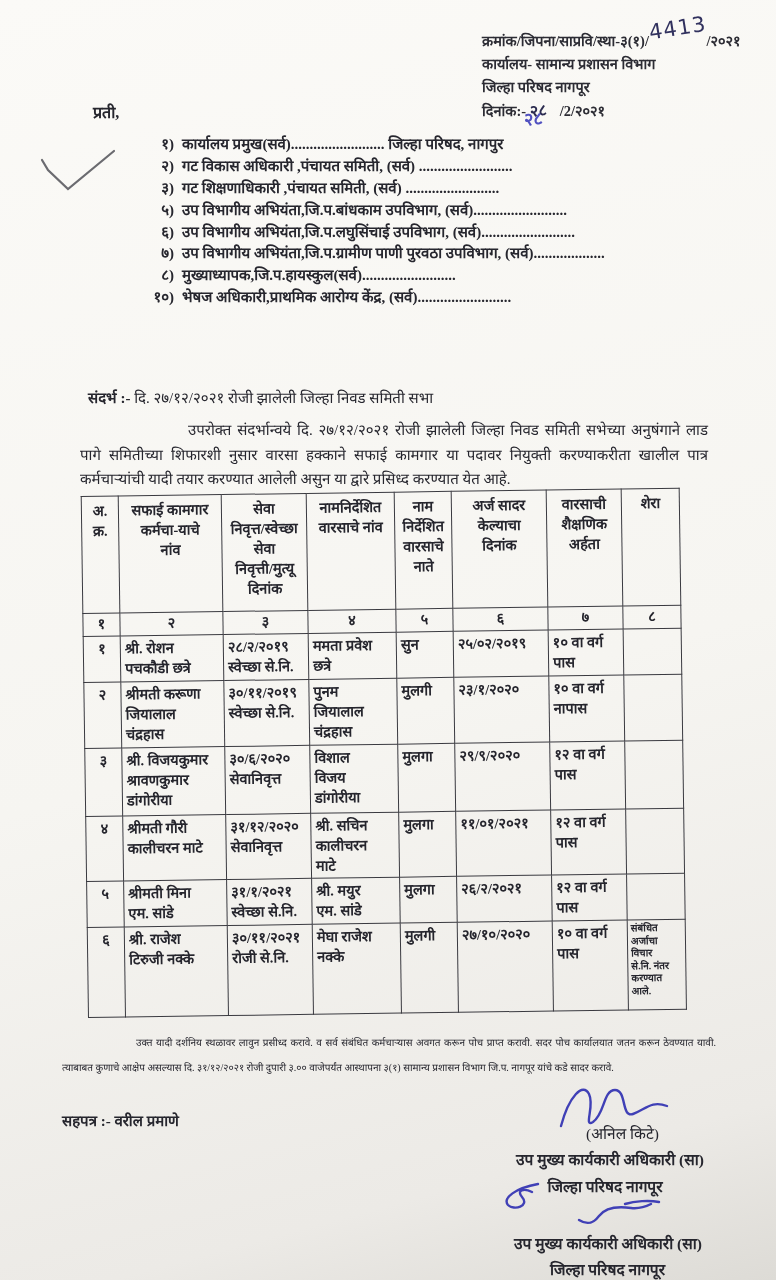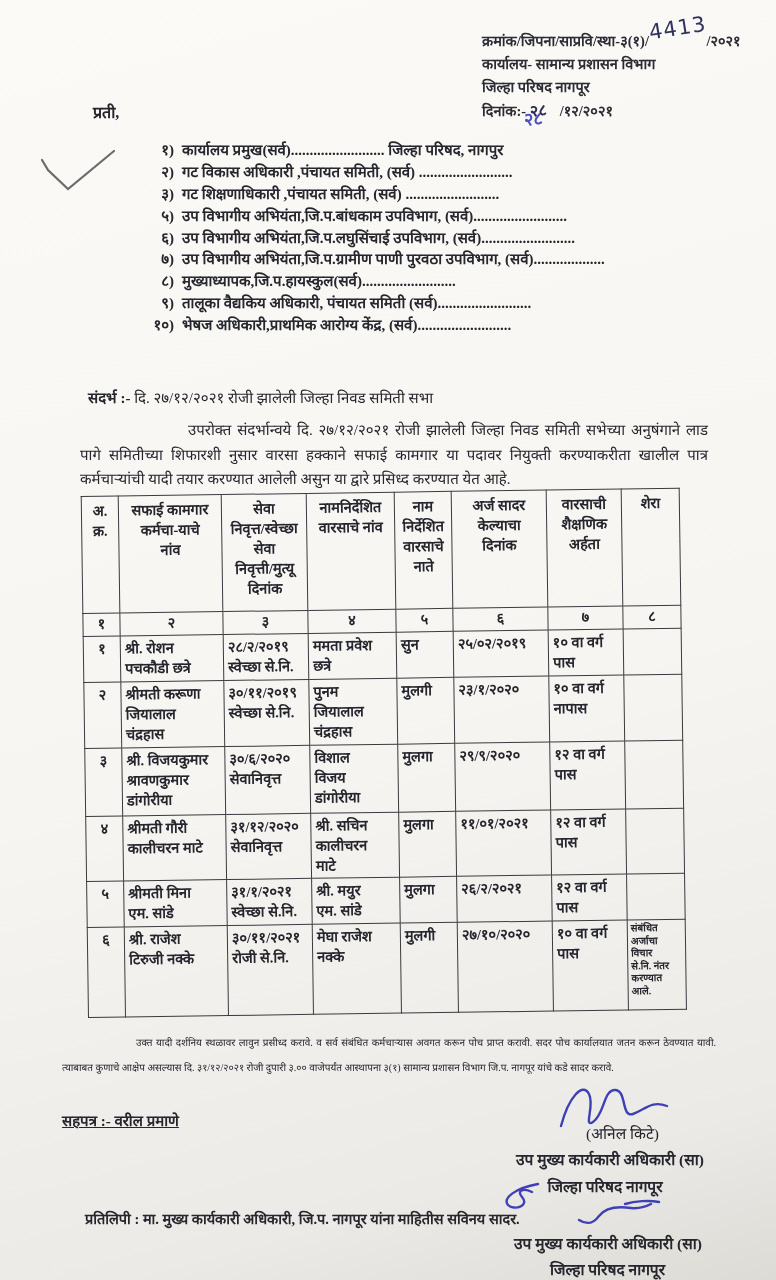--- a/index.html
+++ b/index.html
@@ -16,33 +16,33 @@
   .letterhead{left:482px;top:28px;font-size:14.5px;font-weight:700;line-height:23px;color:#2c2c34;}
   .ref-line{position:relative;}
   .hw-ref{display:inline-block;font-family:"DejaVu Sans",sans-serif;font-size:21px;font-weight:400;
     color:#31315e;transform:rotate(-9deg);position:relative;top:-11px;letter-spacing:1px;}
   .day-wrap{position:relative;display:inline-block;width:30px;}
   .day-black{display:inline-block;transform:rotate(-6deg);font-size:16px;color:#2c2c50;}
   .day-blue{position:absolute;left:-6px;top:9px;color:#4343bc;font-size:18px;font-weight:700;
     transform:rotate(-4deg);opacity:.92;}
   
   .salutation{left:93px;top:101px;font-size:16px;font-weight:700;}
-  .recipients{left:140px;top:140px;font-size:15px;font-weight:700;}
+  .recipients{left:140px;top:134px;font-size:15px;font-weight:700;}
   .recipient{height:21.9px;line-height:21.9px;white-space:nowrap;}
   .r-no{display:inline-block;width:34px;text-align:right;margin-right:8px;}
   
   .subject-line{left:88px;top:361px;font-size:15.5px;font-weight:700;width:660px;}
   .reference-line{left:88px;top:387px;font-size:15px;width:640px;}
   .lbl{font-weight:700;}
   
   .body-para{left:80px;top:418px;width:628px;font-size:15px;line-height:24.5px;
     text-indent:108px;text-align:justify;}
   .closing-para{left:62px;top:1030px;width:654px;font-size:10px;line-height:25px;
     text-indent:74px;text-align:justify;}
-  .enclosure{left:62px;top:1110px;font-size:15px;font-weight:700;text-decoration:underline;}
+  .enclosure{left:62px;top:1110px;font-size:15px;font-weight:700;}
   
   .tbl-wrap{left:88px;top:496px;transform:rotate(-0.8deg);transform-origin:left bottom;}
   table{border-collapse:collapse;table-layout:fixed;width:598px;background:transparent;}
   col.c1{width:37px;} col.c2{width:103px;} col.c3{width:85px;} col.c4{width:88px;}
   col.c5{width:57px;} col.c6{width:95px;} col.c7{width:75px;} col.c8{width:58px;}
   th,td{border:1.4px solid #3a3a40;font-size:14.5px;font-weight:700;color:#25252d;
     padding:2px 4px;vertical-align:top;white-space:pre-line;line-height:20px;overflow:hidden;}
   thead th{height:110px;text-align:center;font-size:14.5px;padding-top:4px;}
   tr.num-row td{height:20px;text-align:center;line-height:18px;padding:1px;}
   td.center{text-align:center;}
@@ -60,38 +60,37 @@
 </head>
 <body>
 
 <div class="page">
 
   <div class="abs letterhead">
     <div class="ref-line nowrap"><span>क्रमांक/जिपना/साप्रवि/स्था-३(१)/</span><span class="hw-ref">4413</span><span>/२०२१</span></div>
     <div class="nowrap">कार्यालय- सामान्य प्रशासन विभाग</div>
     <div class="nowrap">जिल्हा परिषद नागपूर</div>
     <div class="nowrap"><span>दिनांक:-</span>
-      <span class="day-wrap"><span class="day-black">२८</span><span class="day-blue">२८</span></span><span>/१२/२०२१</span></div>
+      <span class="day-wrap"><span class="day-black">२८</span><span class="day-blue">२८</span></span><span>/2/२०२१</span></div>
   </div>
 
   <div class="abs salutation">प्रती,</div>
 
   <svg class="abs" style="left:38px;top:142px;" width="85" height="55">
     <polyline class="pencil" points="4,18 10,28 30,47 76,9"></polyline>
   </svg>
 
   <div class="abs recipients" id="recipients">
       <div class="recipient"><span class="r-no">१)</span><span>कार्यालय प्रमुख(सर्व)......................... जिल्हा परिषद, नागपुर</span></div>
       <div class="recipient"><span class="r-no">२)</span><span>गट विकास अधिकारी ,पंचायत समिती, (सर्व) .........................</span></div>
       <div class="recipient"><span class="r-no">३)</span><span>गट शिक्षणाधिकारी ,पंचायत समिती, (सर्व) .........................</span></div>
       <div class="recipient"><span class="r-no">५)</span><span>उप विभागीय अभियंता,जि.प.बांधकाम उपविभाग, (सर्व).........................</span></div>
       <div class="recipient"><span class="r-no">६)</span><span>उप विभागीय अभियंता,जि.प.लघुसिंचाई उपविभाग, (सर्व).........................</span></div>
       <div class="recipient"><span class="r-no">७)</span><span>उप विभागीय अभियंता,जि.प.ग्रामीण पाणी पुरवठा उपविभाग, (सर्व)...................</span></div>
       <div class="recipient"><span class="r-no">८)</span><span>मुख्याध्यापक,जि.प.हायस्कुल(सर्व).........................</span></div>
-      <div class="recipient"><span class="r-no">९)</span><span>तालूका वैद्यकिय अधिकारी, पंचायत समिती (सर्व).........................</span></div>
       <div class="recipient"><span class="r-no">१०)</span><span>भेषज अधिकारी,प्राथमिक आरोग्य केंद्र, (सर्व).........................</span></div>
     </div>
 
   <div class="abs reference-line"><span class="lbl">संदर्भ :-</span> <span>दि. २७/१२/२०२१  रोजी झालेली जिल्हा निवड समिती सभा</span></div>
 
   <div class="abs body-para">उपरोक्त संदर्भान्वये दि. २७/१२/२०२१  रोजी झालेली जिल्हा निवड समिती सभेच्या अनुषंगाने लाड पागे समितीच्या शिफारशी नुसार वारसा हक्काने सफाई कामगार या पदावर नियुक्ती करण्याकरीता खालील पात्र कर्मचाऱ्यांची यादी तयार करण्यात आलेली असुन या द्वारे प्रसिध्द करण्यात येत आहे.</div>
 
   <div class="abs tbl-wrap">
     <table id="data-table">
       <colgroup>
@@ -248,21 +247,20 @@
   </svg>
 
   <div class="abs sign-name">(अनिल किटे)</div>
   <div class="abs sign-title">उप मुख्य कार्यकारी अधिकारी (सा)</div>
   <div class="abs sign-org">जिल्हा परिषद नागपूर</div>
 
   <svg class="abs" style="left:498px;top:1180px;" width="46" height="34">
     <path class="ink" d="M40,4 C18,8 4,18 10,25 C16,31 32,26 24,17 C18,10 26,8 34,12"></path>
   </svg>
 
-  <div class="abs copy-line nowrap">प्रतिलिपी : मा. मुख्य कार्यकारी अधिकारी, जि.प. नागपूर यांना माहितीस सविनय सादर.</div>
   <svg class="abs" style="left:575px;top:1198px;" width="90" height="32">
     <path class="ink" d="M4,22 C12,27 18,26 24,18 C30,10 42,8 56,10 C64,11 70,9 76,6"></path>
     <path class="ink" d="M50,6 C60,3 74,2 84,4"></path>
   </svg>
 
   <div class="abs copy-title">उप मुख्य कार्यकारी अधिकारी (सा)</div>
   <div class="abs copy-org">जिल्हा परिषद नागपूर</div>
 
 </div>
 

